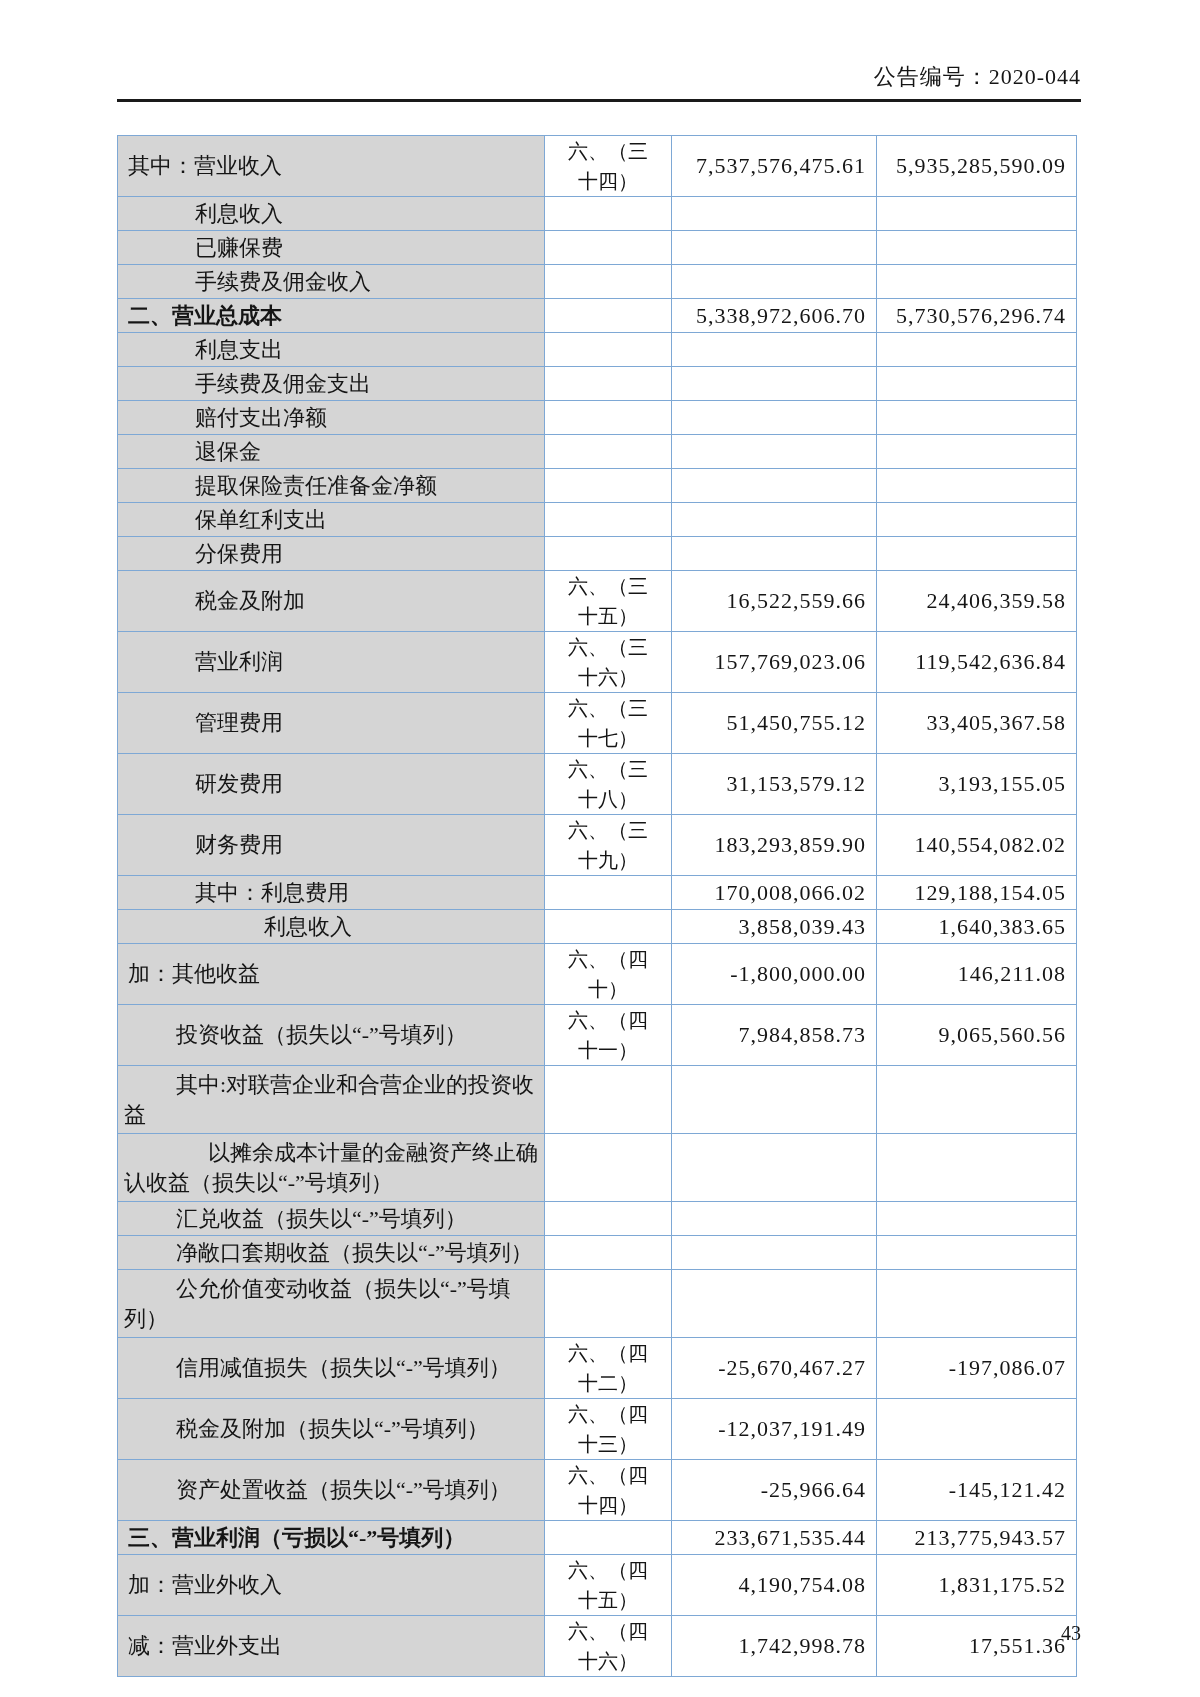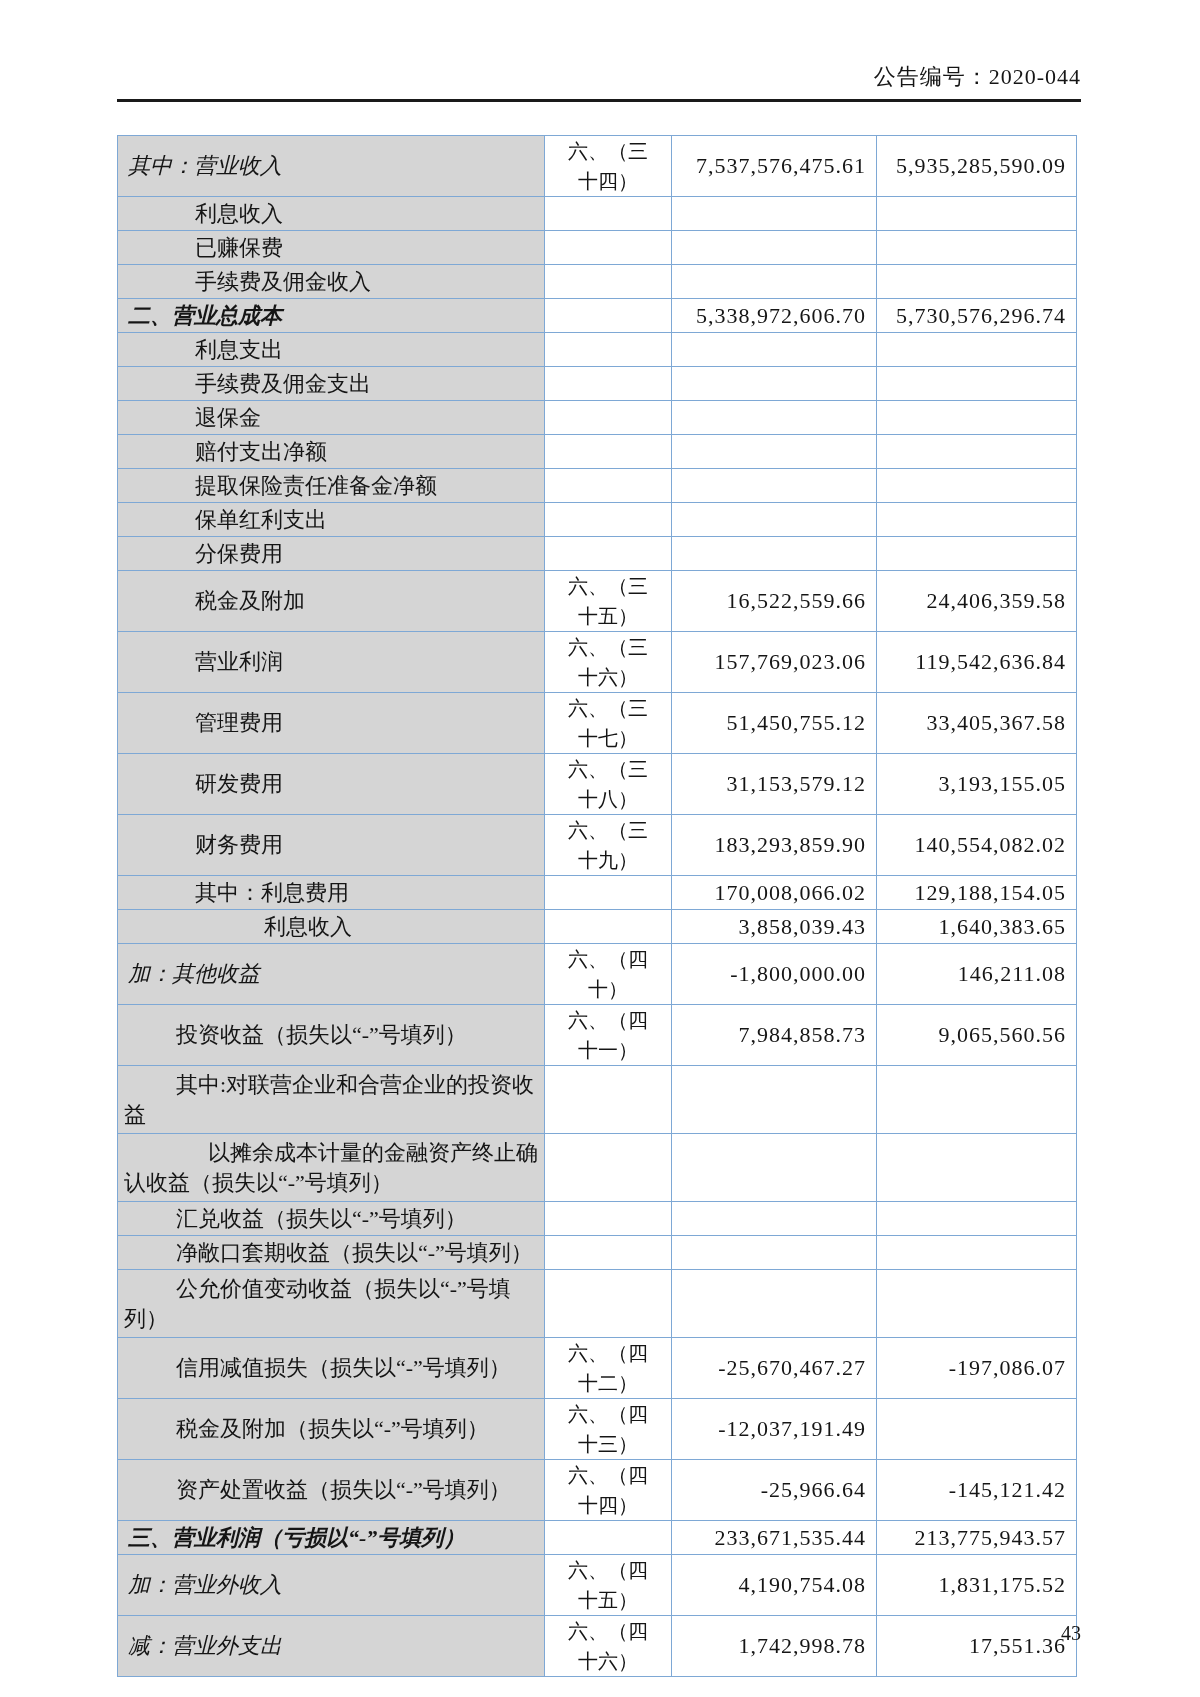--- a/index.html
+++ b/index.html
@@ -46,21 +46,21 @@
     padding:0 16px;
   }
   td.c-num{
     background:#ffffff;
     text-align:right;
     padding:0 10px;
     letter-spacing:1px;
   }
   .bold{font-weight:bold;}
   
-  .lv0{text-indent:4px;font-style:italic;}
+  .lv0{text-indent:4px;}
   .lv1{text-indent:71px;}
   .lv2{text-indent:140px;}
   .lv3{text-indent:52px;}
   .lv4{text-indent:84px;}
   .page-number{
     position:absolute;top:1622px;left:117px;width:964px;
     text-align:right;font-size:20px;
   }
 </style>
 </head>
@@ -116,27 +116,27 @@
           <td class="c-num"></td>
           <td class="c-num"></td>
         </tr>
         <tr>
           <td class="c-item lv1">手续费及佣金支出</td>
           <td class="c-note"></td>
           <td class="c-num"></td>
           <td class="c-num"></td>
         </tr>
         <tr>
+          <td class="c-item lv1">赔付支出净额</td>
+          <td class="c-note"></td>
+          <td class="c-num"></td>
+          <td class="c-num"></td>
+        </tr>
+        <tr>
           <td class="c-item lv1">退保金</td>
-          <td class="c-note"></td>
-          <td class="c-num"></td>
-          <td class="c-num"></td>
-        </tr>
-        <tr>
-          <td class="c-item lv1">赔付支出净额</td>
           <td class="c-note"></td>
           <td class="c-num"></td>
           <td class="c-num"></td>
         </tr>
         <tr>
           <td class="c-item lv1">提取保险责任准备金净额</td>
           <td class="c-note"></td>
           <td class="c-num"></td>
           <td class="c-num"></td>
         </tr>

